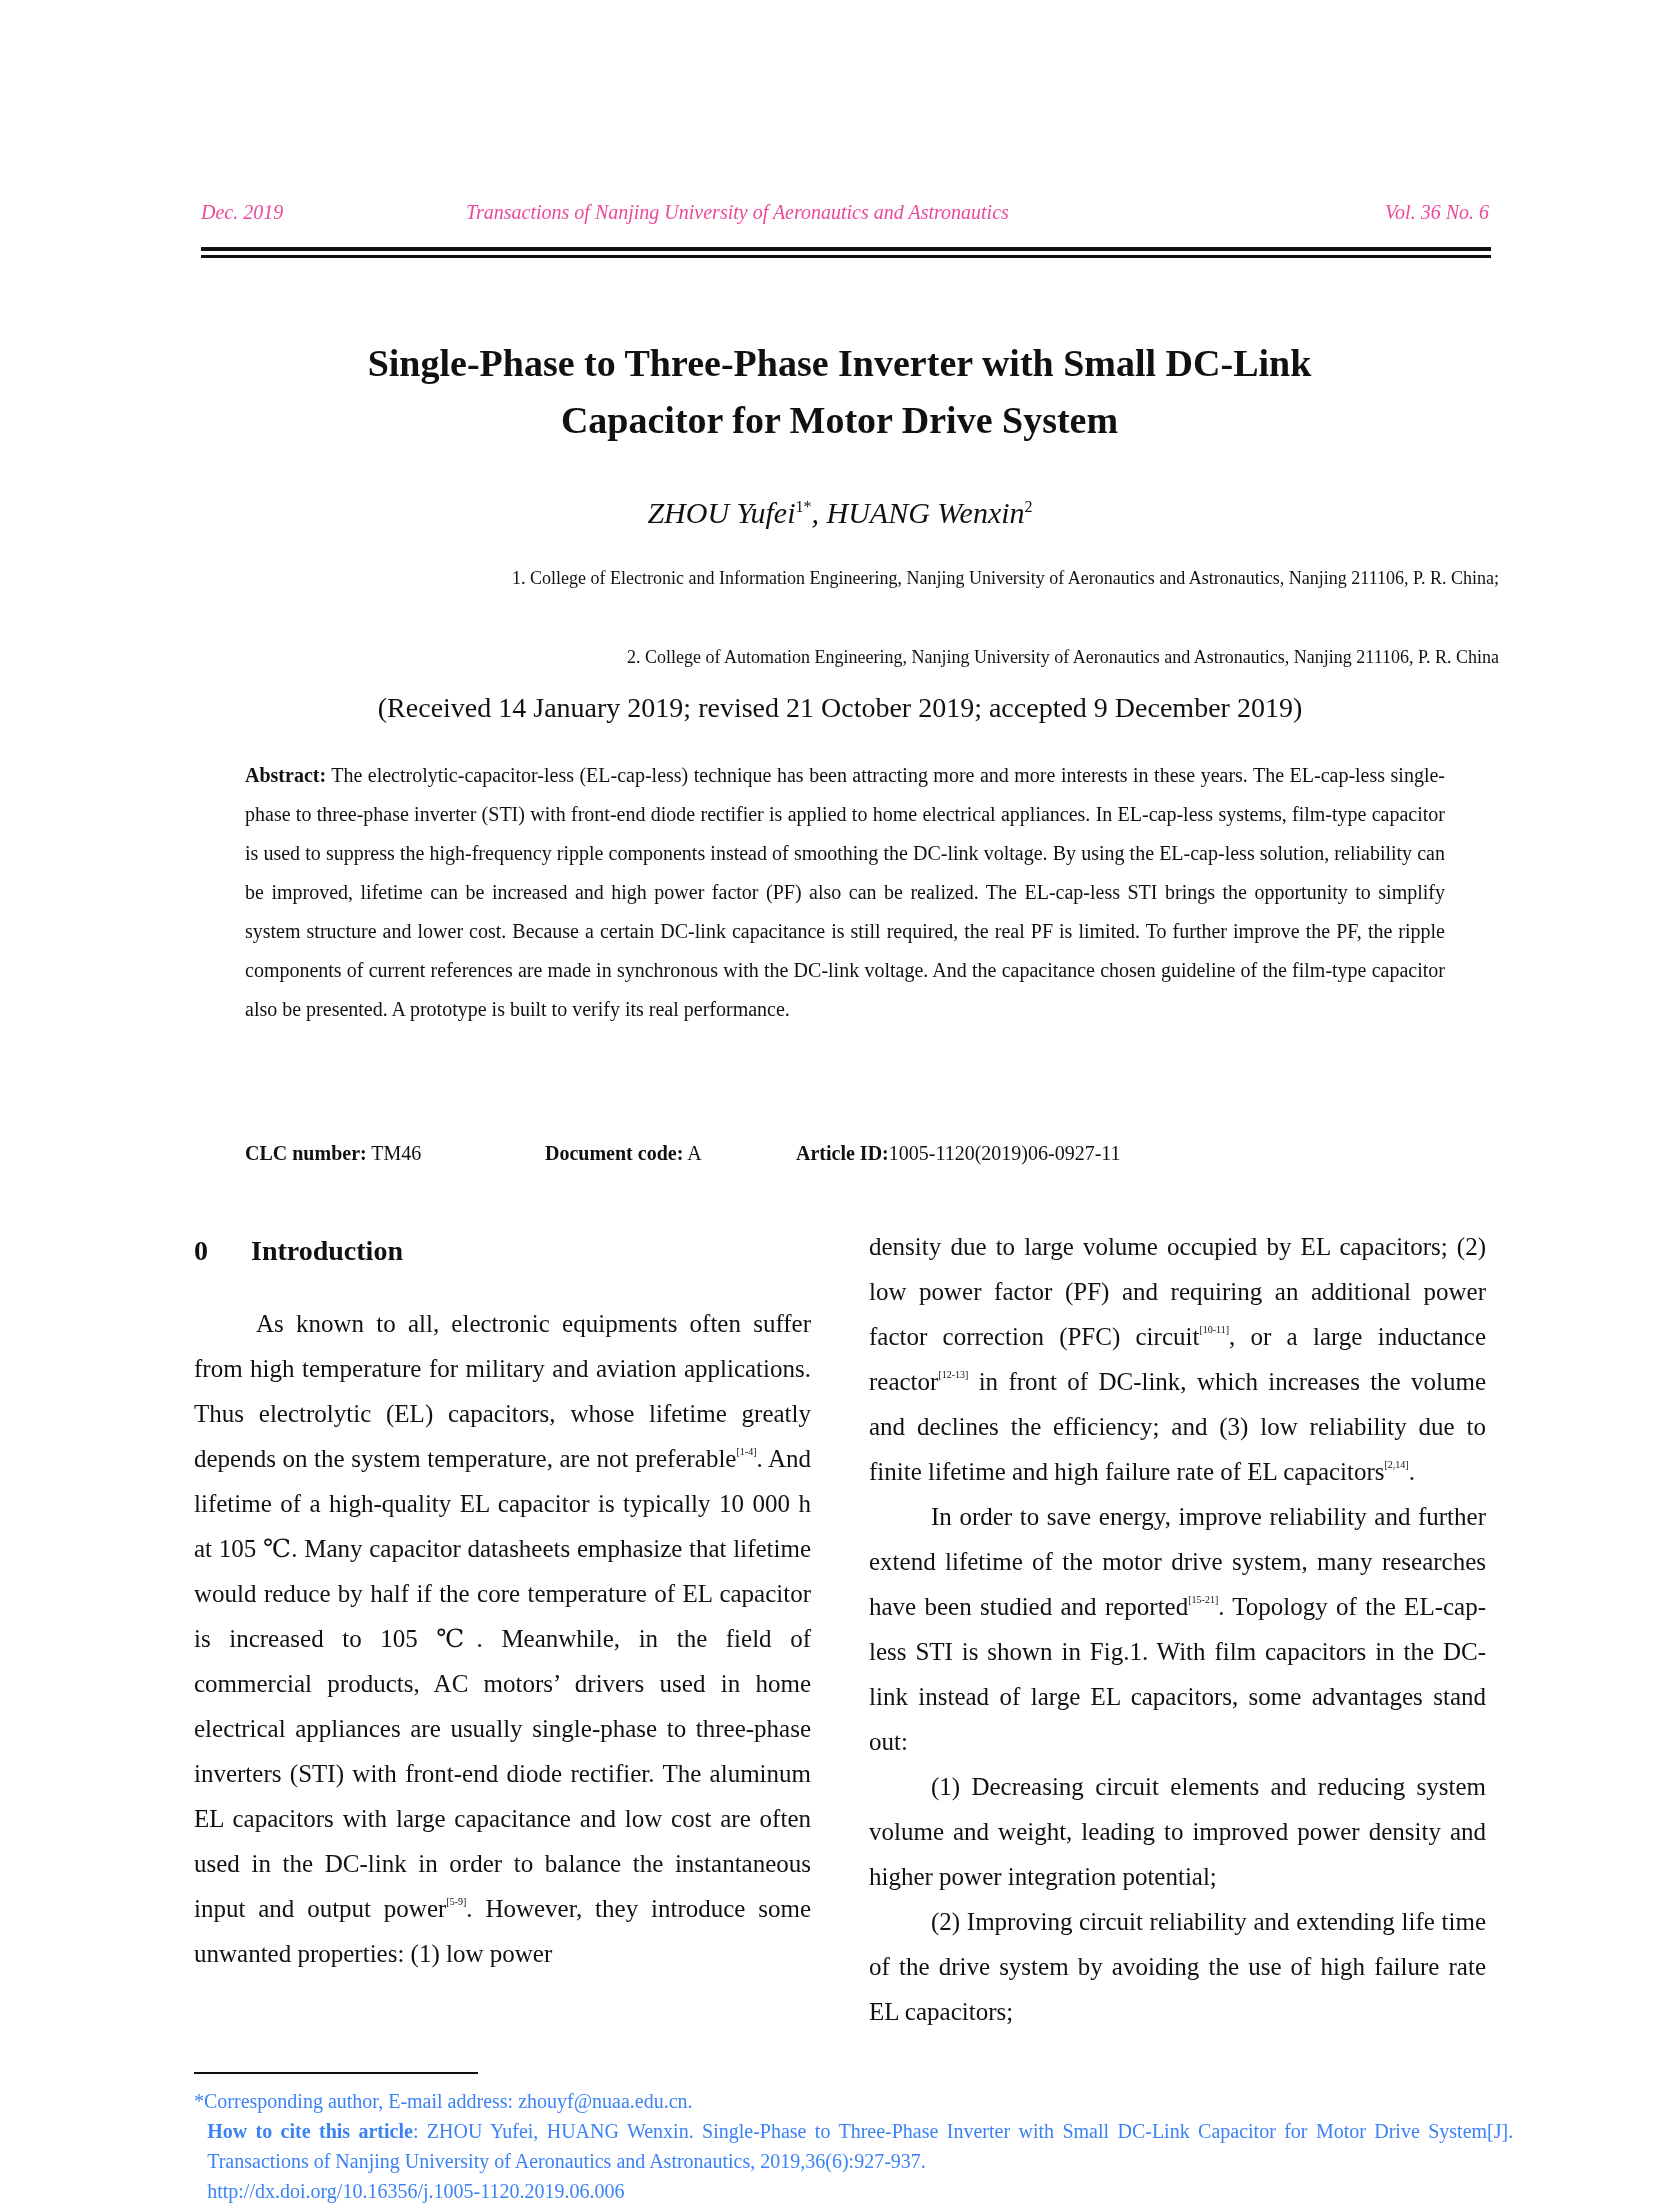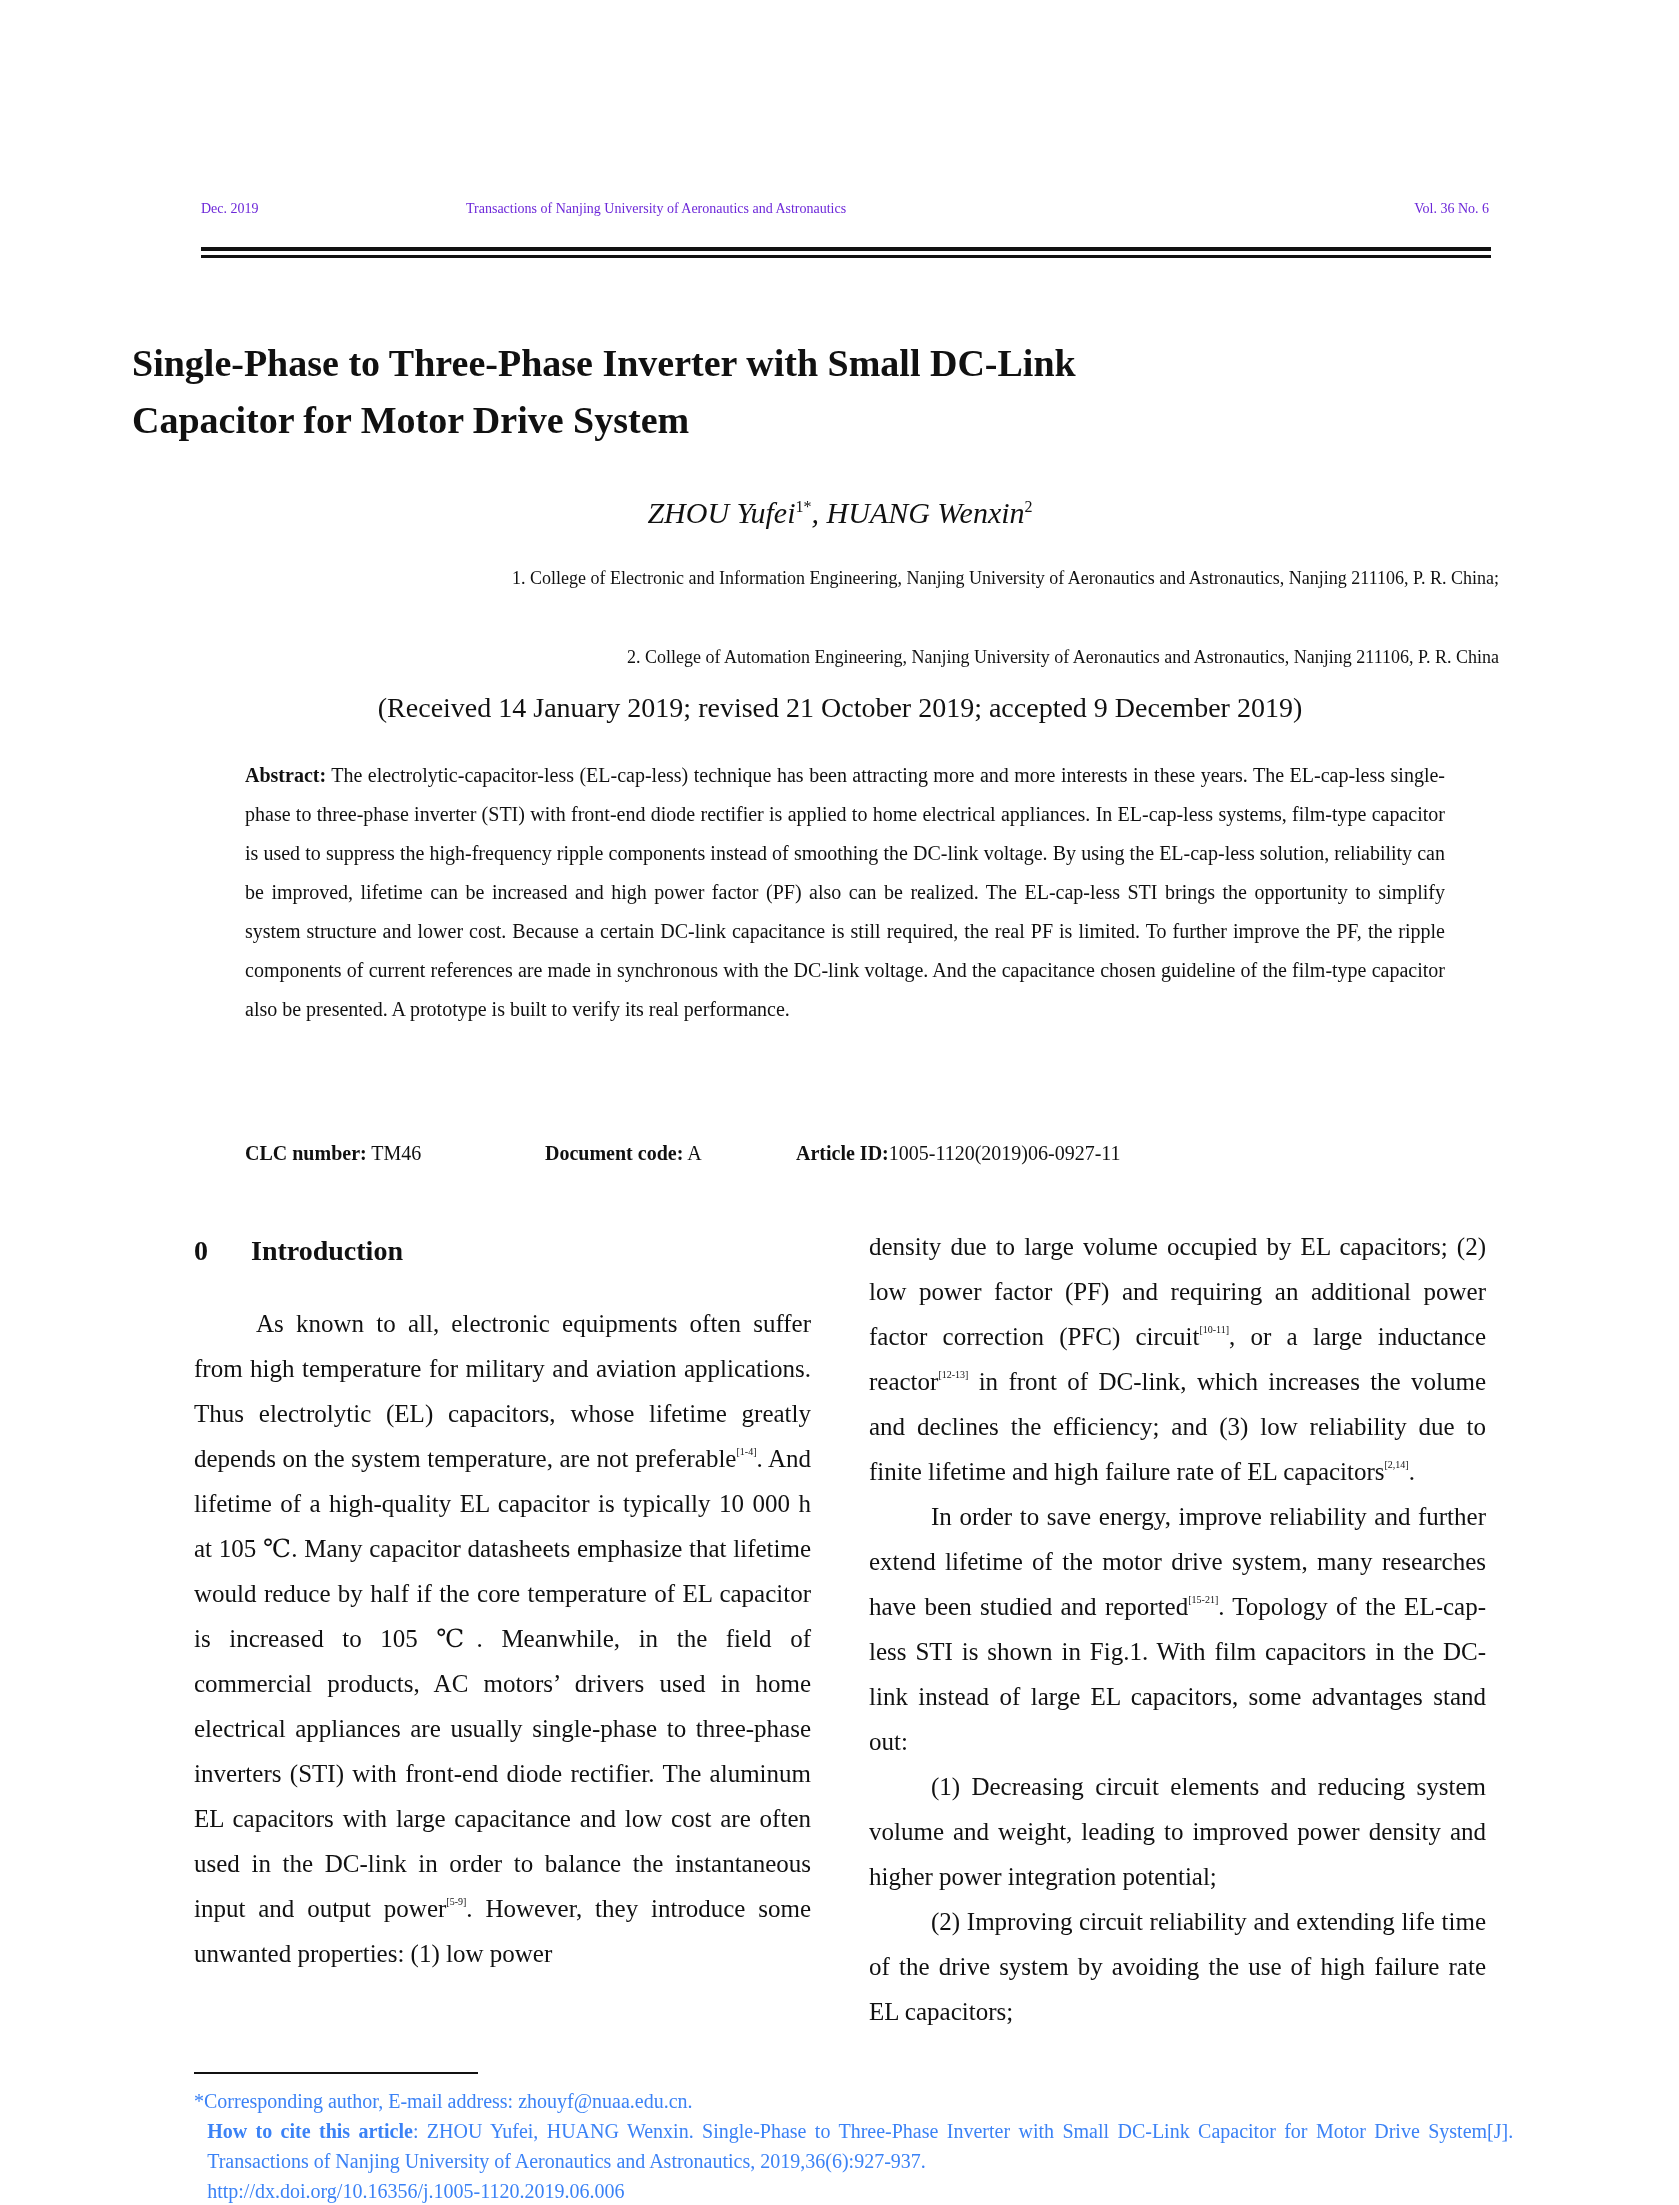--- a/index.html
+++ b/index.html
@@ -2,31 +2,31 @@
 <html style="font-size:7px"><head>
 <meta charset="utf-8">
 <style>
   html, body { margin: 0; padding: 0; background: #ffffff; }
   body {
     width: 1680px; height: 2357px; position: relative; overflow: hidden;
     font-family: "Liberation Serif", "DejaVu Serif", serif; color: #111;
   }
   .running-head {
     position: absolute; left: 201px; top: 201px; width: 1288px; height: 31px;
-    font-size: 14px; color: #6d28d9;
+    font-size: 20px; color: #ec4899; font-style: italic;
   }
   .running-head .rh-left { position: absolute; left: 0; top: 0; }
   .running-head .rh-center { position: absolute; left: 265px; top: 0; }
   .running-head .rh-right { position: absolute; right: 0; top: 0; }
   .rule-thick { position: absolute; left: 201px; width: 1290px; height: 3.5px; background: #111; }
   .rule-top { top: 247px; }
   .rule-bottom { top: 255px; height: 3.1px; }
 
   .title {
-    position: absolute; left: 132px; top: 335px; width: 1415px; 
+    position: absolute; left: 132px; top: 335px; width: 1415px; text-align: center;
     font-weight: bold; font-size: 38px; line-height: 57px; color: #111;
   }
   .authors {
     position: absolute; left: 0; top: 496px; width: 1680px; text-align: center;
     font-style: italic; font-size: 30px; color: #111;
   }
   .authors sup { font-size: 16px; font-style: normal; }
   .affil {
     position: absolute; left: 176px; width: 1323px; text-align: right;
     font-size: 18px; line-height: 40px; color: #111;

